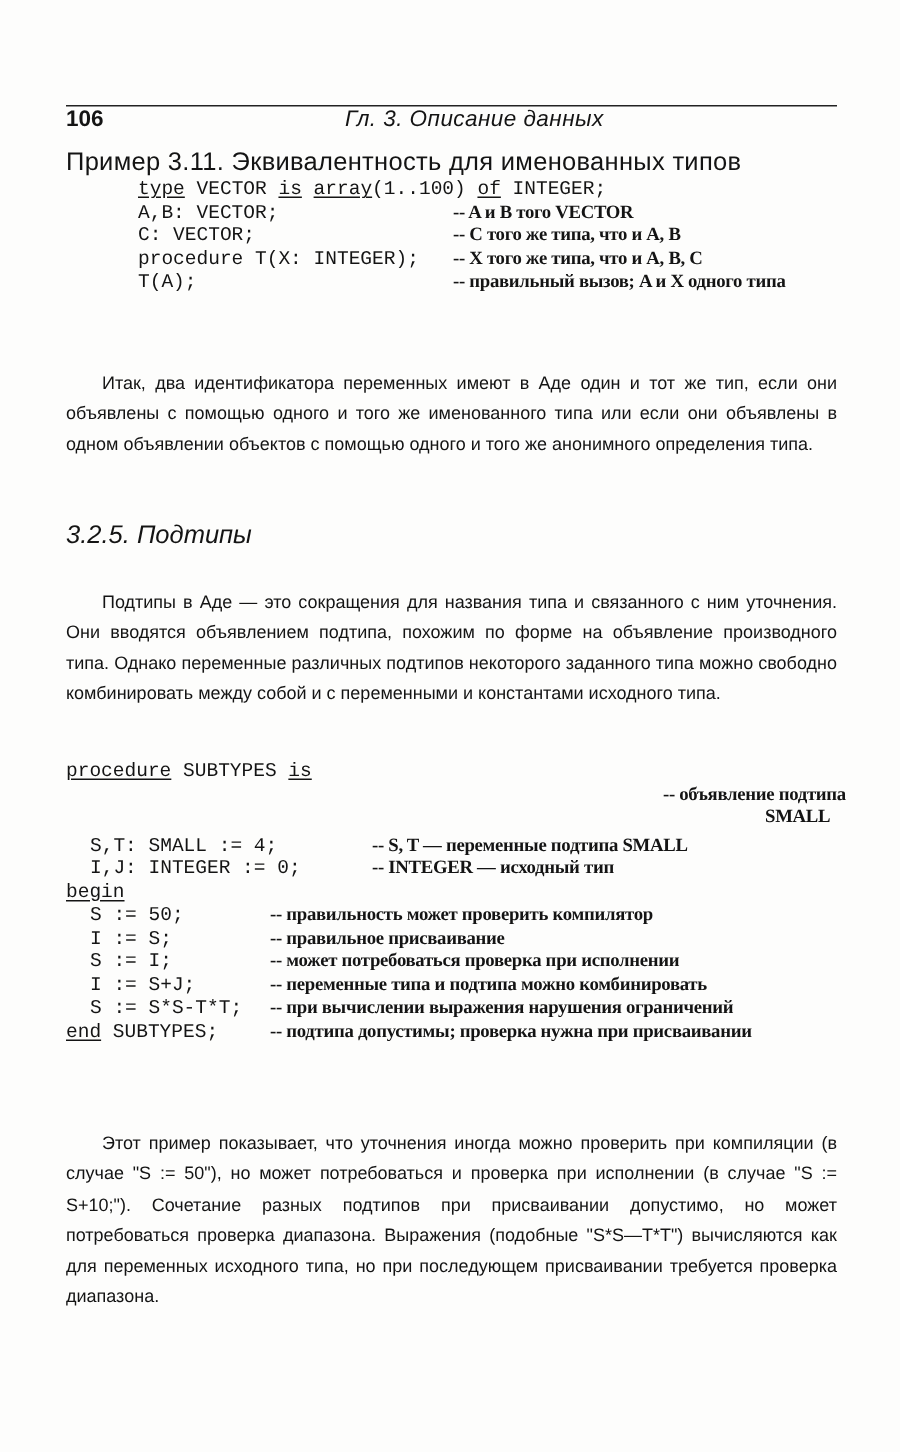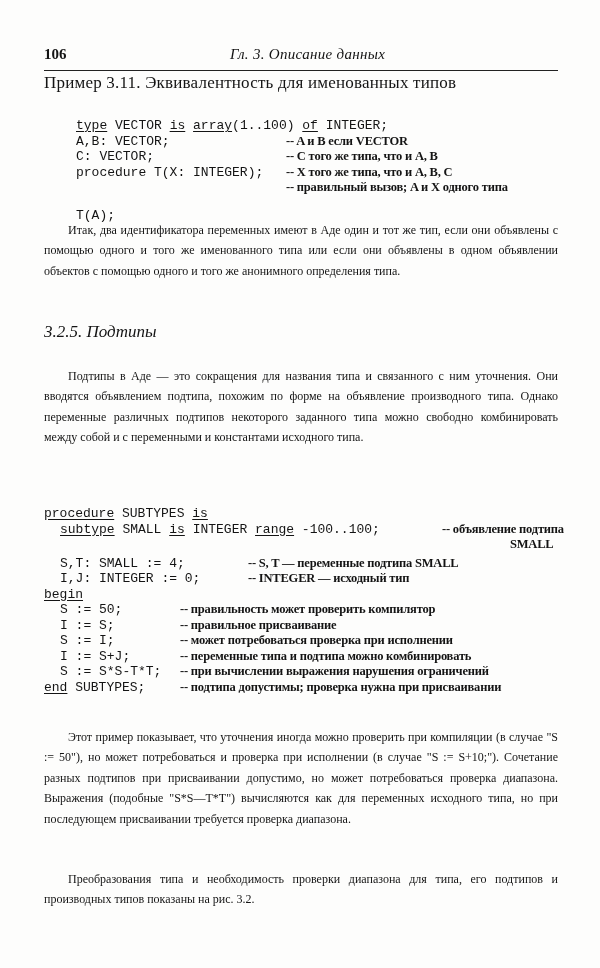--- a/index.html
+++ b/index.html
@@ -1,18 +1,18 @@
 <!DOCTYPE html>
 <html><head>
 <meta charset="utf-8">
 <style>
   html, body { margin: 0; padding: 0; background: #ffffff; }
   body { width: 600px; height: 968px; position: relative; overflow: hidden; color: #141414; }
   .page { position: absolute; left: 0; top: 0; width: 600px; height: 968px; background: #fdfdfc; }
-  .serif { font-family: Liberation Serif, serif; }
+  .serif { font-family: Liberation Sans, sans-serif; margin-top: 25px; }
   .mono { font-family: "Liberation Mono", "DejaVu Sans Mono", monospace; }
 
   .running-head { position: absolute; top: 46px; left: 44px; width: 514px; height: 22px; font-size: 15px; }
   .page-num { position: absolute; left: 0; top: 0; font-weight: bold; }
   .chapter-title { position: absolute; left: 186px; top: 0; font-style: italic; letter-spacing: 0.3px; }
   .head-rule { position: absolute; top: 70px; left: 44px; width: 514px; height: 0; border-top: 1.6px solid #222; }
 
   .caption { position: absolute; font-size: 17px; letter-spacing: 0.2px; }
 
   .code-block { position: absolute; font-size: 13px; line-height: 15.5px; }
@@ -31,59 +31,58 @@
 <div class="page">
 
   <div class="running-head serif">
     <span class="page-num">106</span>
     <span class="chapter-title">Гл. 3. Описание данных</span>
   </div>
   <div class="head-rule"></div>
 
   <div class="caption serif" style="left:44px; top:73px;">Пример 3.11. Эквивалентность для именованных типов</div>
 
-  <div class="code-block mono" style="left:76px; top:118px; width:490px;">
+  <div class="code-block mono" style="left:92px; top:118px; width:490px;">
     <div class="code-line">
       <span class="code" style="left:0;"><span class="kw">type</span><span> VECTOR </span><span class="kw">is</span><span> </span><span class="kw">array</span><span>(1..100) </span><span class="kw">of</span><span> INTEGER;</span></span>
     </div>
     <div class="code-line">
       <span class="code" style="left:0;">A,B: VECTOR;</span>
-      <span class="cmt" style="left:210px;">-- A и B если VECTOR</span>
+      <span class="cmt" style="left:210px;">-- A и B того VECTOR</span>
     </div>
     <div class="code-line">
       <span class="code" style="left:0;">C: VECTOR;</span>
       <span class="cmt" style="left:210px;">-- C того же типа, что и A, B</span>
     </div>
     <div class="code-line">
       <span class="code" style="left:0;">procedure T(X: INTEGER);</span>
       <span class="cmt" style="left:210px;">-- X того же типа, что и A, B, C</span>
     </div>
     <div class="code-line">
-      <span class="code" style="left:0;margin-top:28px;">T(A);</span>
+      <span class="code" style="left:0;">T(A);</span>
       <span class="cmt" style="left:210px;">-- правильный вызов; A и X одного типа</span>
     </div>
   </div>
 
   <div class="para serif" style="top:220px;">
     <p>Итак, два идентификатора переменных имеют в Аде один и тот же тип, если они объявлены с помощью одного и того же именованного типа или если они объявлены в одном объявлении объектов с помощью одного и того же анонимного определения типа.</p>
   </div>
 
   <div class="section-title serif">3.2.5. Подтипы</div>
 
   <div class="para serif" style="top:366px;">
     <p>Подтипы в Аде — это сокращения для названия типа и связанного с ним уточнения. Они вводятся объявлением подтипа, похожим по форме на объявление производного типа. Однако переменные различных подтипов некоторого заданного типа можно свободно комбинировать между собой и с переменными и константами исходного типа.</p>
   </div>
 
 
   <div class="code-block mono" style="left:44px; top:506px; width:520px;">
     <div class="code-line">
       <span class="code" style="left:0;"><span class="kw">procedure</span><span> SUBTYPES </span><span class="kw">is</span></span>
     </div>
     <div class="code-line">
-      <span class="code" style="left:16px;"><span class="kw">subtype</span><span> SMALL </span><span class="kw">is</span><span> INTEGER </span><span class="kw">range</span><span> -100..100;</span></span>
       <span class="cmt" style="left:398px;">-- объявление подтипа</span>
     </div>
     <div class="code-line">
       <span class="cmt" style="left:466px;">SMALL</span>
     </div>
     <div class="code-line" style="margin-top:3px;">
       <span class="code" style="left:16px;">S,T: SMALL := 4;</span>
       <span class="cmt" style="left:204px;">-- S, T — переменные подтипа SMALL</span>
     </div>
     <div class="code-line">
@@ -116,17 +115,14 @@
     <div class="code-line">
       <span class="code" style="left:0;"><span class="kw">end</span><span> SUBTYPES;</span></span>
       <span class="cmt" style="left:136px;">-- подтипа допустимы; проверка нужна при присваивании</span>
     </div>
   </div>
 
   <div class="para serif" style="top:727px;">
     <p>Этот пример показывает, что уточнения иногда можно проверить при компиляции (в случае "S := 50"), но может потребоваться и проверка при исполнении (в случае "S := S+10;"). Сочетание разных подтипов при присваивании допустимо, но может потребоваться проверка диапазона. Выражения (подобные "S*S—T*T") вычисляются как для переменных исходного типа, но при последующем присваивании требуется проверка диапазона.</p>
   </div>
 
-  <div class="para serif" style="top:869px;">
-    <p>Преобразования типа и необходимость проверки диапазона для типа, его подтипов и производных типов показаны на рис. 3.2.</p>
-  </div>
 
 </div>
 
 </body></html>

